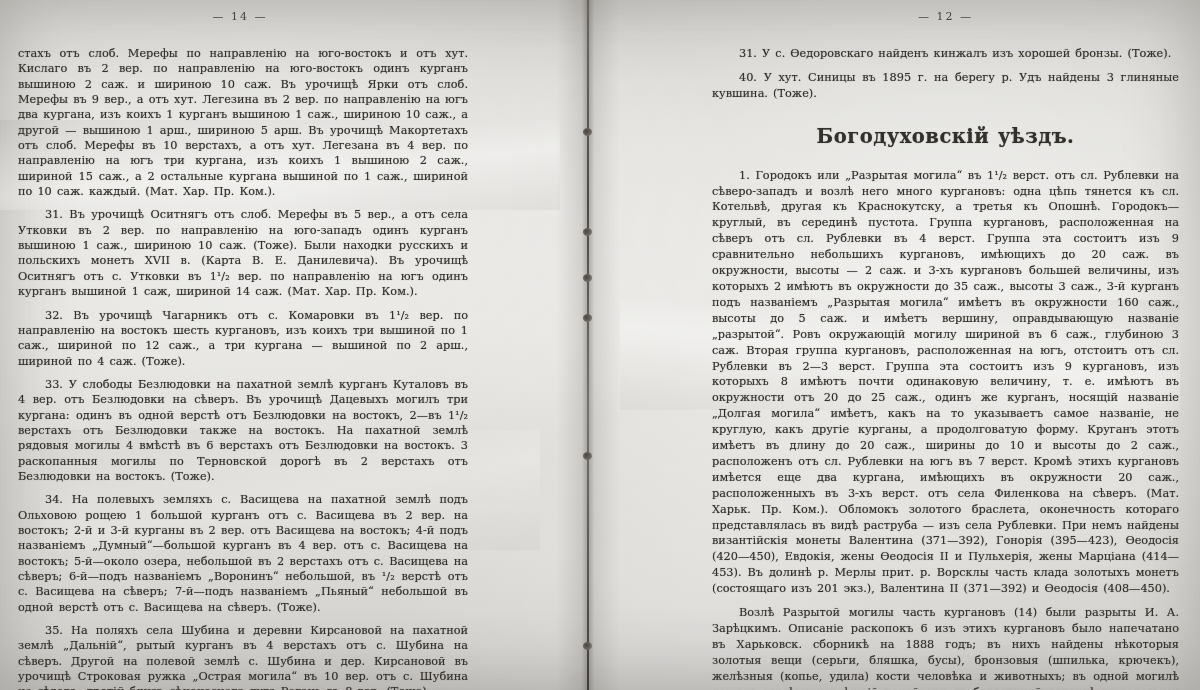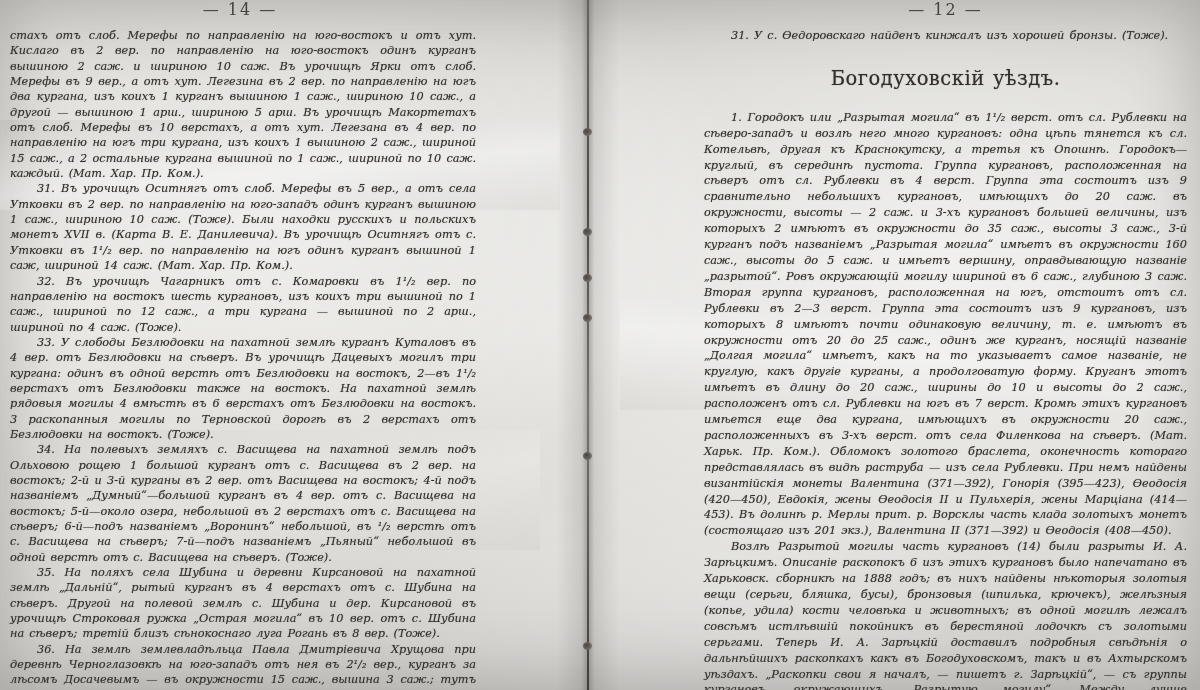--- a/index.html
+++ b/index.html
@@ -36,38 +36,38 @@
     background:linear-gradient(180deg,rgba(70,66,61,.55),rgba(45,42,38,.75) 30%,rgba(70,66,61,.5) 60%,rgba(45,42,38,.8));
   }
   .gutter .dot{position:absolute;left:27px;width:9px;height:8px;border-radius:50%;
     background:radial-gradient(circle at 40% 40%, #4a443e, #757069 70%, rgba(117,112,105,0));}
 
   .page{position:absolute;top:0;height:690px;color:#35322d;}
   .page-left{left:10px;width:466px;}
   .page-right{left:704px;width:483px;}
 
   .pagenum{
-    text-align:center;font-size:16px;letter-spacing:2px;color:#45423e;
-    height:22px;
+    text-align:center;font-size:11px;letter-spacing:2px;color:#45423e;
+    padding-top:10px;height:22px;
   }
   .page-left .pagenum{padding-right:6px;}
 
   .text{
     text-align:justify;font-size:11.3px;color:#34312c;
     text-shadow:0 0 1px rgba(73,68,62,.55);
     word-spacing:1.5px;
   }
   .page-left .text{line-height:15.35px;padding-top:6px;}
   .page-right .text{line-height:15.9px;padding-top:6px;}
-  .text p{margin:0;text-indent:27px;font-style:italic;}
+  .text p{margin:8px;text-indent:27px;}
   .text p.no-indent{text-indent:0;}
 
   .section-heading{
     margin:27px 0 23px 0;text-align:center;text-indent:0;
-    font-size:19.5px;font-weight:normal;letter-spacing:.5px;color:#33302b;
+    font-size:19.5px;font-weight:bold;letter-spacing:.5px;color:#33302b;
     text-shadow:0 0 1px rgba(60,56,50,.6);
   }
 </style>
 </head>
 <body>
 
 <div class="scan">
 
   <div class="crease c1"></div>
   <div class="crease c2"></div>
@@ -94,19 +94,20 @@
       <p>35. На поляхъ села Шубина и деревни Кирсановой на пахатной землѣ „Дальній“, рытый курганъ въ 4 верстахъ отъ с. Шубина на сѣверъ. Другой на полевой землѣ с. Шубина и дер. Кирсановой въ урочищѣ Строковая ружка „Острая могила“ въ 10 вер. отъ с. Шубина на сѣверъ; третій близъ сѣнокоснаго луга Рогань въ 8 вер. (Тоже).</p>
       <p>36. На землѣ землевладѣльца Павла Дмитріевича Хрущова при деревнѣ Черноглазовкѣ на юго-западъ отъ нея въ 2¹/₂ вер., курганъ за лѣсомъ Досачевымъ — въ окружности 15 саж., вышина 3 саж.; тутъ же два кургана такой же величины, одинъ на землѣ д. Мироновки, а второй на землѣ г. Золочева. (Тоже).</p>
 
     </div>
   </div>
 
   <div class="page page-right">
     <div class="pagenum">— 12 —</div>
     <div class="text">
       <p>31. У с. Ѳедоровскаго найденъ кинжалъ изъ хорошей бронзы. (Тоже).</p>
+      <p>40. У хут. Синицы въ 1895 г. на берегу р. Удъ найдены 3 глиняные кувшина. (Тоже).</p>
       <h2 class="section-heading">Богодуховскій уѣздъ.</h2>
       <p>1. Городокъ или „Разрытая могила“ въ 1¹/₂ верст. отъ сл. Рублевки на сѣверо-западъ и возлѣ него много кургановъ: одна цѣпь тянется къ сл. Котельвѣ, другая къ Краснокутску, а третья къ Опошнѣ. Городокъ—круглый, въ серединѣ пустота. Группа кургановъ, расположенная на сѣверъ отъ сл. Рублевки въ 4 верст. Группа эта состоитъ изъ 9 сравнительно небольшихъ кургановъ, имѣющихъ до 20 саж. въ окружности, высоты — 2 саж. и 3-хъ кургановъ большей величины, изъ которыхъ 2 имѣютъ въ окружности до 35 саж., высоты 3 саж., 3-й курганъ подъ названіемъ „Разрытая могила“ имѣетъ въ окружности 160 саж., высоты до 5 саж. и имѣетъ вершину, оправдывающую названіе „разрытой“. Ровъ окружающій могилу шириной въ 6 саж., глубиною 3 саж. Вторая группа кургановъ, расположенная на югъ, отстоитъ отъ сл. Рублевки въ 2—3 верст. Группа эта состоитъ изъ 9 кургановъ, изъ которыхъ 8 имѣютъ почти одинаковую величину, т. е. имѣютъ въ окружности отъ 20 до 25 саж., одинъ же курганъ, носящій названіе „Долгая могила“ имѣетъ, какъ на то указываетъ самое названіе, не круглую, какъ другіе курганы, а продолговатую форму. Круганъ этотъ имѣетъ въ длину до 20 саж., ширины до 10 и высоты до 2 саж., расположенъ отъ сл. Рублевки на югъ въ 7 верст. Кромѣ этихъ кургановъ имѣется еще два кургана, имѣющихъ въ окружности 20 саж., расположенныхъ въ 3-хъ верст. отъ села Филенкова на сѣверъ. (Мат. Харьк. Пр. Ком.). Обломокъ золотого браслета, оконечность котораго представлялась въ видѣ раструба — изъ села Рублевки. При немъ найдены византійскія монеты Валентина (371—392), Гонорія (395—423), Ѳеодосія (420—450), Евдокія, жены Ѳеодосія II и Пульхерія, жены Марціана (414—453). Въ долинѣ р. Мерлы прит. р. Ворсклы часть клада золотыхъ монетъ (состоящаго изъ 201 экз.), Валентина II (371—392) и Ѳеодосія (408—450).</p>
       <p>Возлѣ Разрытой могилы часть кургановъ (14) были разрыты И. А. Зарѣцкимъ. Описаніе раскопокъ 6 изъ этихъ кургановъ было напечатано въ Харьковск. сборникѣ на 1888 годъ; въ нихъ найдены нѣкоторыя золотыя вещи (серьги, бляшка, бусы), бронзовыя (шпилька, крючекъ), желѣзныя (копье, удила) кости человѣка и животныхъ; въ одной могилѣ лежалъ совсѣмъ истлѣвшій покойникъ въ берестяной лодочкѣ съ золотыми серьгами. Теперь И. А. Зарѣцкій доставилъ подробныя свѣдѣнія о дальнѣйшихъ раскопкахъ какъ въ Богодуховскомъ, такъ и въ Ахтырскомъ уѣздахъ. „Раскопки свои я началъ, — пишетъ г. Зарѣцкій“, — съ группы кургановъ, окружающихъ „Разрытую могилу“. Между лучше сохранившимися курганами нѣкоторые оказались нѣсколько продолговатыми съ сѣвера на югъ и вокругъ большинства замѣтны плоскія впадины, то цѣльныя, то раздѣленныя надвое. Наиболѣе сгущены курганы возлѣ</p>
     </div>
   </div>
 
 </div>
 
 </body></html>

